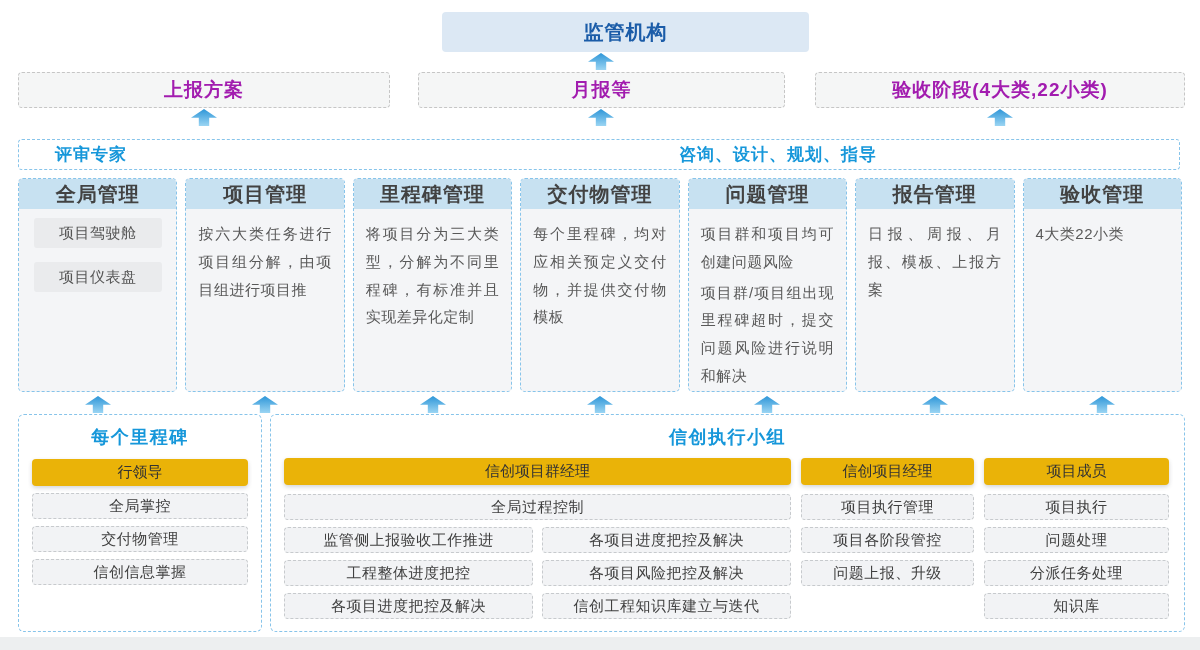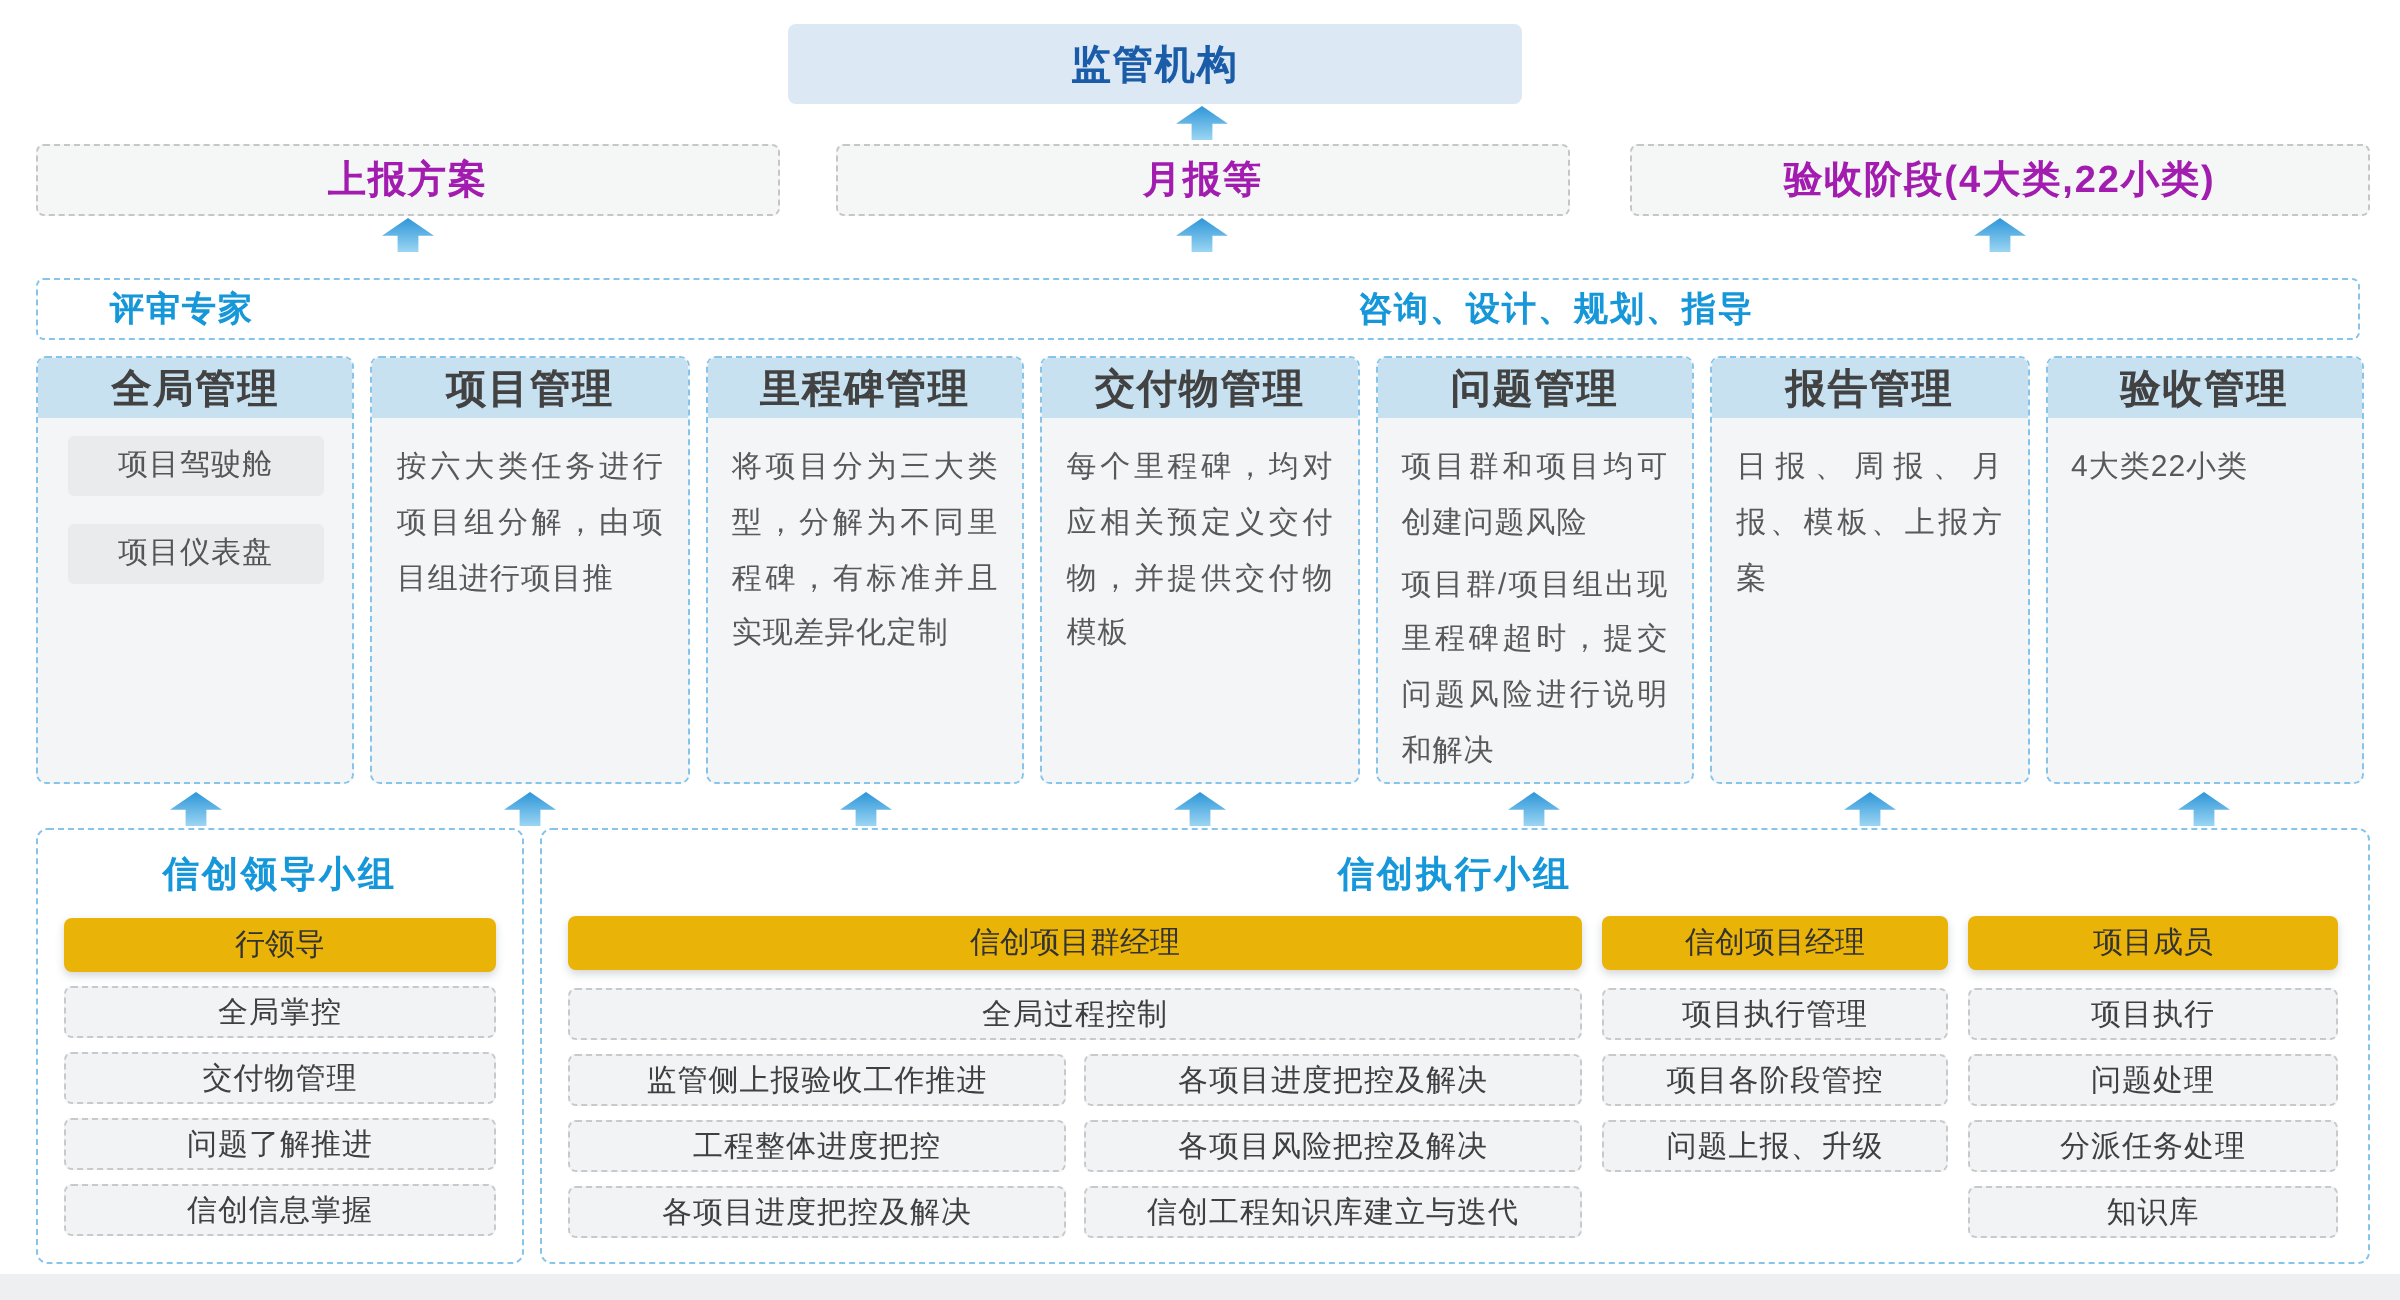--- a/index.html
+++ b/index.html
@@ -7,21 +7,21 @@
   body {
     position:relative;
     font-family:"Liberation Sans","DejaVu Sans",sans-serif;
     background:#ffffff;
     overflow:hidden;
   }
   .abs { position:absolute; }
 
   
   .regulator-box {
-    left:394px; top:12px; width:367px; height:40px;
+    left:442px; top:12px; width:367px; height:40px;
     background:#dce8f4; border-radius:4px;
     display:flex; align-items:center; justify-content:center;
     font-size:20px; font-weight:700; color:#1b5ca8; letter-spacing:1px;
   }
   .report-box {
     top:72px; height:36px;
     background:#f5f6f6; border:1px dashed #c6c6c6; border-radius:4px;
     display:flex; align-items:center; justify-content:center;
     font-size:19px; font-weight:700; color:#a21caf; letter-spacing:1px;
   }
@@ -180,26 +180,25 @@
 
 <div class="abs arrow" style="left:85px;  top:396px;"></div>
 <div class="abs arrow" style="left:252px; top:396px;"></div>
 <div class="abs arrow" style="left:420px; top:396px;"></div>
 <div class="abs arrow" style="left:587px; top:396px;"></div>
 <div class="abs arrow" style="left:754px; top:396px;"></div>
 <div class="abs arrow" style="left:922px; top:396px;"></div>
 <div class="abs arrow" style="left:1089px; top:396px;"></div>
 
 <div class="abs group-box" style="left:18px; width:244px;">
-  <div class="group-title">信创领导小组</div>
+  <div class="group-title">每个里程碑</div>
   <div class="leader-inner">
     <div class="white-pill">行领导</div>
     <div class="task-item">全局掌控</div>
     <div class="task-item">交付物管理</div>
-    <div class="task-item">问题了解推进</div>
     <div class="task-item">信创信息掌握</div>
   </div>
 </div>
 
 <div class="abs group-box" style="left:270px; width:915px;">
   <div class="group-title">信创执行小组</div>
 
   <div class="exec-col" style="left:13px; width:507px;">
     <div class="white-pill">信创项目群经理</div>
     <div class="task-item full-item">全局过程控制</div>

